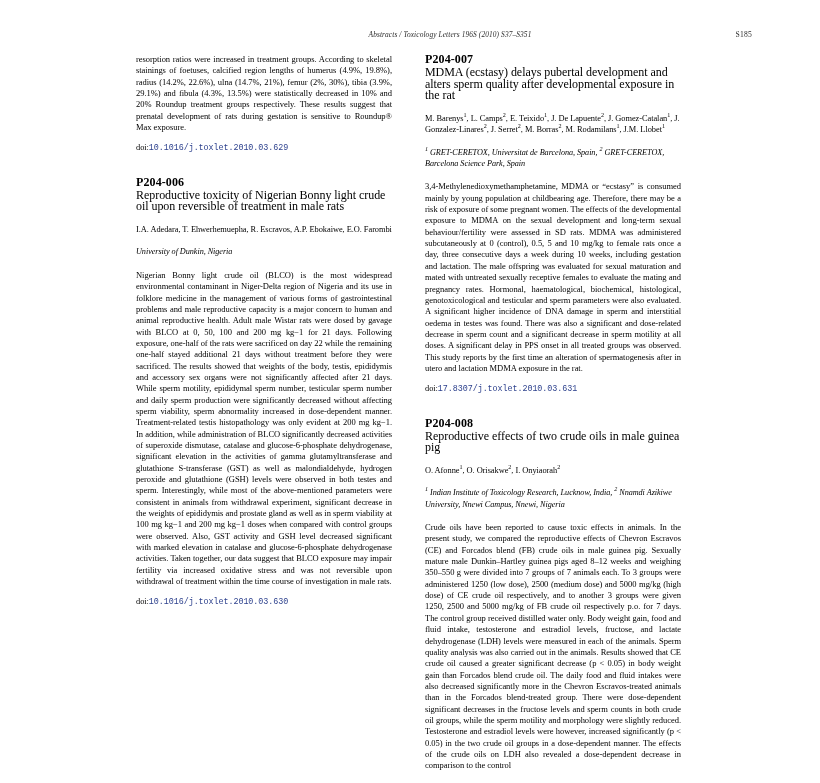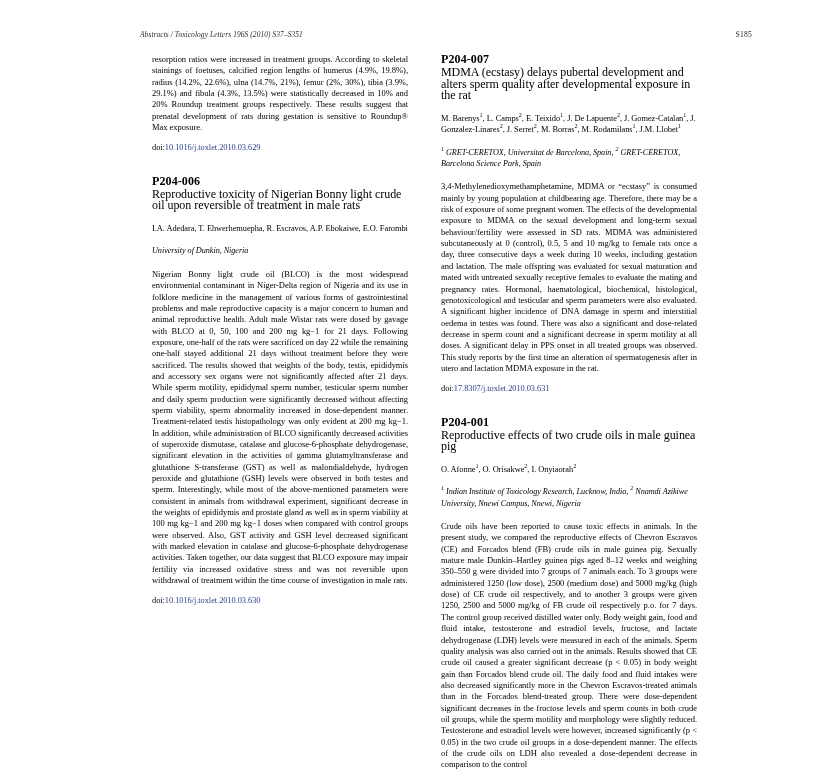--- a/index.html
+++ b/index.html
@@ -23,41 +23,41 @@
     position: absolute;
     top: 30px;
     left: 140px;
     right: 60px;
     height: 12px;
   }
   .running-head .rh-title {
     position: absolute;
     left: 0;
     right: 0;
-    text-align: left;
+    text-align: center;
     font-style: italic;
     font-size: 7.4px;
     letter-spacing: 0.1px;
     color: #2b2b2b;
     white-space: nowrap;
   }
   .running-head .rh-page {
     position: absolute;
     right: 8px;
     top: 0;
     font-size: 7.6px;
     color: #2b2b2b;
     letter-spacing: 0.2px;
   }
 
   
   .columns {
     position: absolute;
     top: 54px;
-    left: 152px;
+    left: 136px;
     width: 545px;
     height: 690px;
     display: flex;
     gap: 33px;
     justify-content: center;
   }
   .col {
     width: 256px;
     position: relative;
   }
@@ -100,20 +100,21 @@
     hyphens: manual;
   }
   .abs-doi {
     font-size: 8.4px;
     line-height: 11.4px;
     margin: 0 0 0 0;
     letter-spacing: -0.05px;
   }
   .abs-doi .doi-link {
     color: #2b3f8c;
+    font-family: Liberation Mono, monospace;
   }
   .spacer-lg { height: 22px; }
 
   sup {
     font-size: 6.1px;
     vertical-align: super;
     line-height: 0;
   }
 </style>
 </head>
@@ -154,21 +155,21 @@
         <p class="abs-title">MDMA (ecstasy) delays pubertal development and alters sperm quality after developmental exposure in the rat</p>
         <p class="abs-authors">M. Barenys<sup>1</sup>, L. Camps<sup>2</sup>, E. Teixido<sup>1</sup>, J. De Lapuente<sup>2</sup>, J. Gomez-Catalan<sup>1</sup>, J. Gonzalez-Linares<sup>2</sup>, J. Serret<sup>2</sup>, M. Borras<sup>2</sup>, M. Rodamilans<sup>1</sup>, J.M. Llobet<sup>1</sup></p>
         <p class="abs-affil"><sup>1</sup> GRET-CERETOX, Universitat de Barcelona, Spain, <sup>2</sup> GRET-CERETOX, Barcelona Science Park, Spain</p>
         <p class="abs-body">3,4-Methylenedioxymethamphetamine, MDMA or “ecstasy” is consumed mainly by young population at childbearing age. Therefore, there may be a risk of exposure of some pregnant women. The effects of the developmental exposure to MDMA on the sexual development and long-term sexual behaviour/fertility were assessed in SD rats. MDMA was administered subcutaneously at 0 (control), 0.5, 5 and 10 mg/kg to female rats once a day, three consecutive days a week during 10 weeks, including gestation and lactation. The male offspring was evaluated for sexual maturation and mated with untreated sexually receptive females to evaluate the mating and pregnancy rates. Hormonal, haematological, biochemical, histological, genotoxicological and testicular and sperm parameters were also evaluated. A significant higher incidence of DNA damage in sperm and interstitial oedema in testes was found. There was also a significant and dose-related decrease in sperm count and a significant decrease in sperm motility at all doses. A significant delay in PPS onset in all treated groups was observed. This study reports by the first time an alteration of spermatogenesis after in utero and lactation MDMA exposure in the rat.</p>
         <p class="abs-doi"><span>doi:</span><span class="doi-link">17.8307/j.toxlet.2010.03.631</span></p>
       </div>
 
       <div class="spacer-lg"></div>
 
       <div>
-        <p class="abs-code">P204-001</p>
+        <p class="abs-code">P204-008</p>
         <p class="abs-title">Reproductive effects of two crude oils in male guinea pig</p>
         <p class="abs-authors">O. Afonne<sup>1</sup>, O. Orisakwe<sup>2</sup>, I. Onyiaorah<sup>2</sup></p>
         <p class="abs-affil"><sup>1</sup> Indian Institute of Toxicology Research, Lucknow, India, <sup>2</sup> Nnamdi Azikiwe University, Nnewi Campus, Nnewi, Nigeria</p>
         <p class="abs-body">Crude oils have been reported to cause toxic effects in animals. In the present study, we compared the reproductive effects of Chevron Escravos (CE) and Forcados blend (FB) crude oils in male guinea pig. Sexually mature male Dunkin–Hartley guinea pigs aged 8–12 weeks and weighing 350–550 g were divided into 7 groups of 7 animals each. To 3 groups were administered 1250 (low dose), 2500 (medium dose) and 5000 mg/kg (high dose) of CE crude oil respectively, and to another 3 groups were given 1250, 2500 and 5000 mg/kg of FB crude oil respectively p.o. for 7 days. The control group received distilled water only. Body weight gain, food and fluid intake, testosterone and estradiol levels, fructose, and lactate dehydrogenase (LDH) levels were measured in each of the animals. Sperm quality analysis was also carried out in the animals. Results showed that CE crude oil caused a greater significant decrease (p &lt; 0.05) in body weight gain than Forcados blend crude oil. The daily food and fluid intakes were also decreased significantly more in the Chevron Escravos-treated animals than in the Forcados blend-treated group. There were dose-dependent significant decreases in the fructose levels and sperm counts in both crude oil groups, while the sperm motility and morphology were slightly reduced. Testosterone and estradiol levels were however, increased significantly (p &lt; 0.05) in the two crude oil groups in a dose-dependent manner. The effects of the crude oils on LDH also revealed a dose-dependent decrease in comparison to the control</p>
       </div>
 
     </div>
 
   </div>
 </div>

